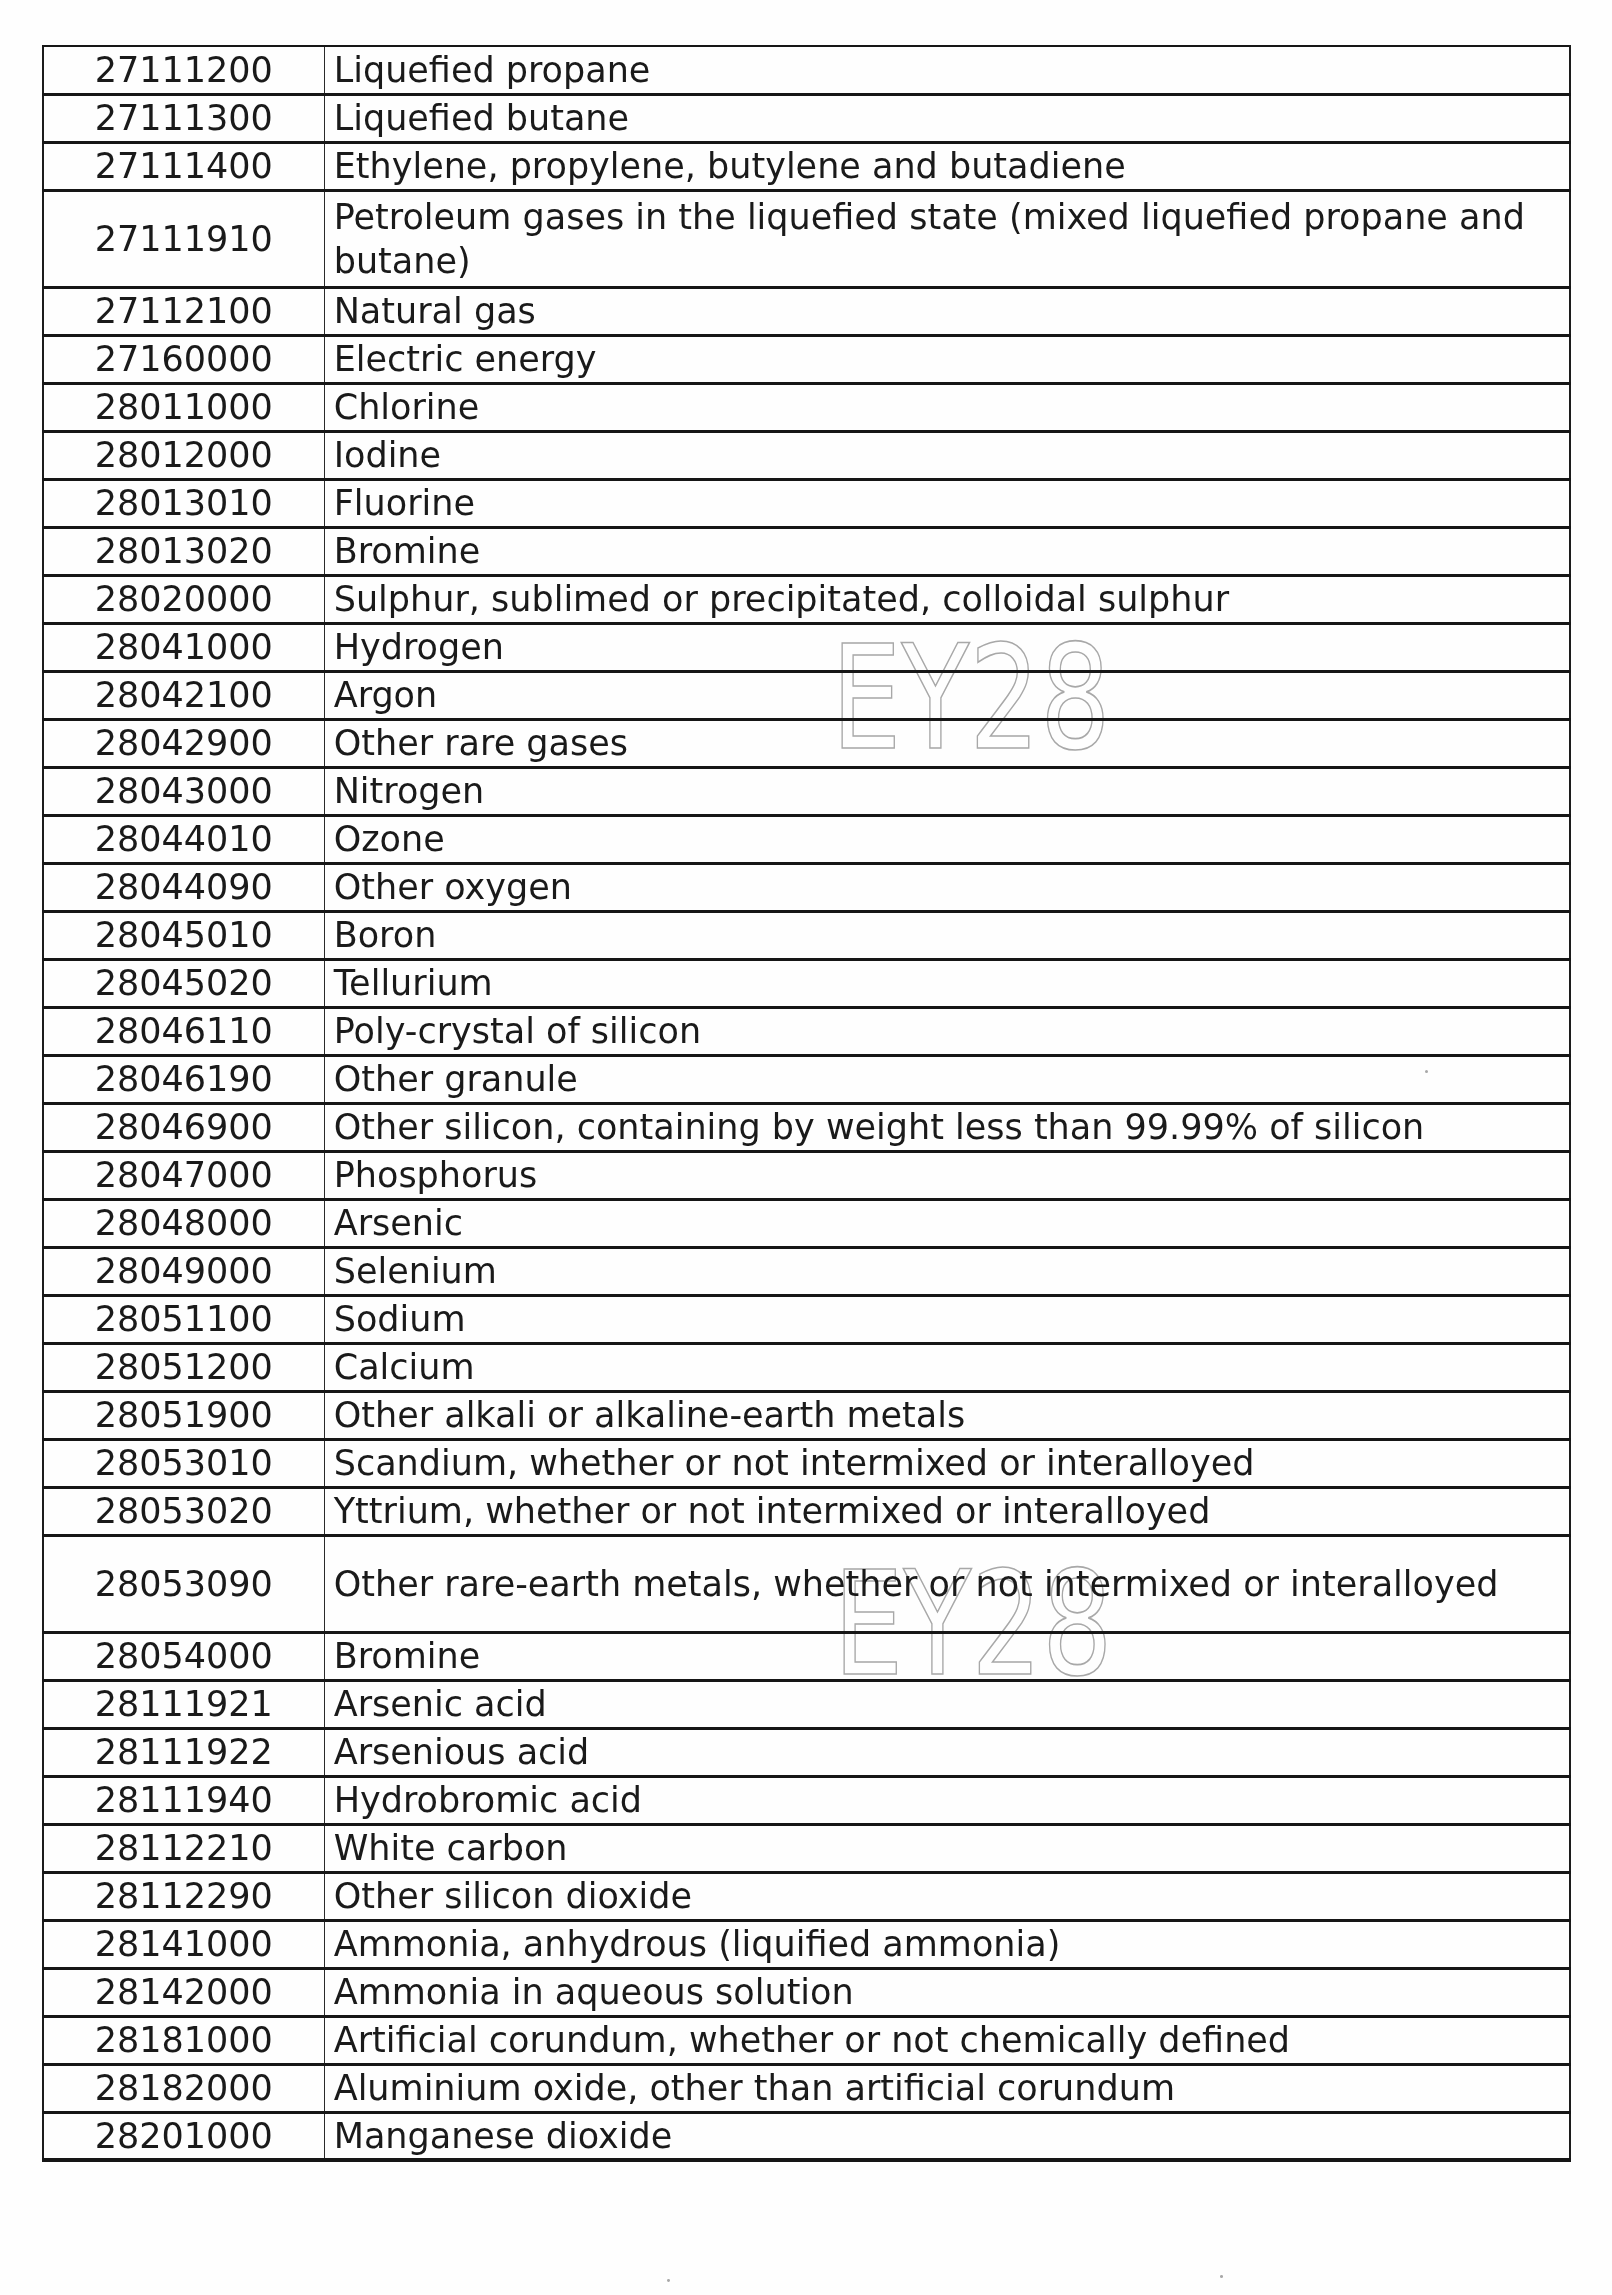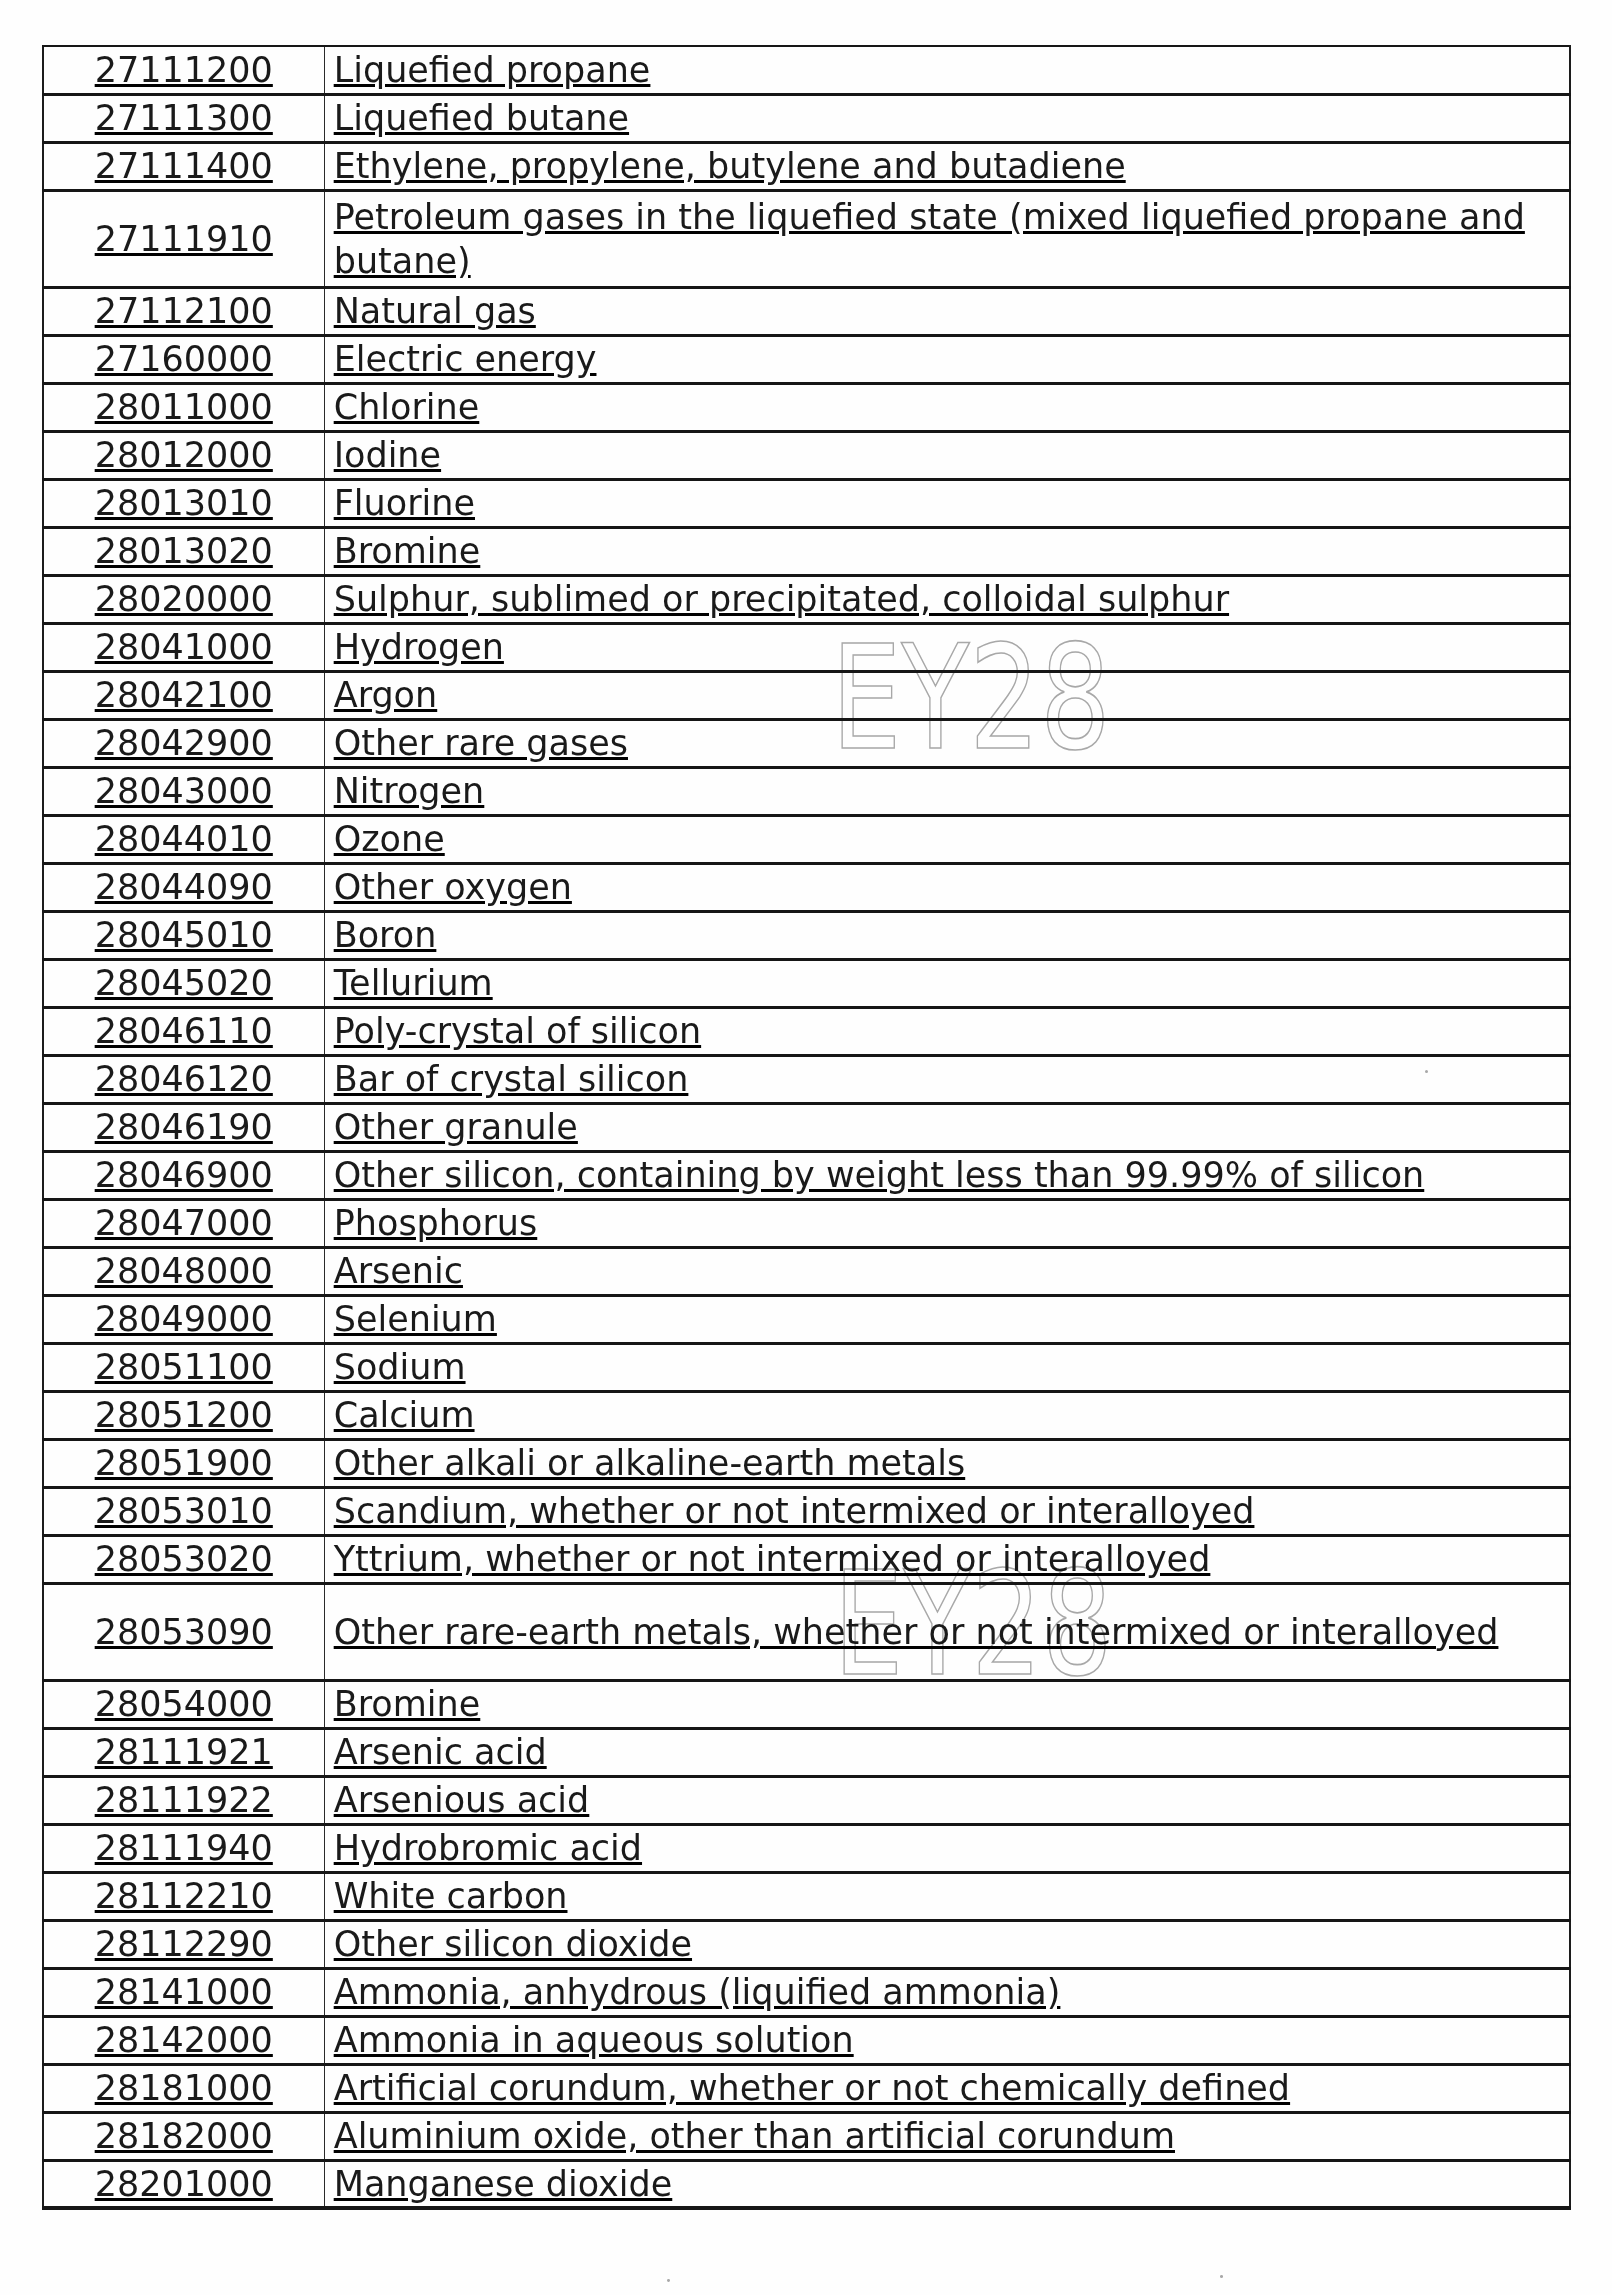--- a/index.html
+++ b/index.html
@@ -36,21 +36,20 @@
     table-layout: fixed;
     background: transparent;
     border-top: 2.9px solid #161616;
     border-bottom: 4px solid #161616;
     border-left: 2.3px solid #1c1c1c;
     border-right: 2.9px solid #1c1c1c;
   }
   table.hs-table tr {
     height: 48px;
     border-bottom: 3.4px solid #161616;
-    text-decoration: underline;
   }
   table.hs-table tr.tall {
     height: 97px;
   }
   table.hs-table td {
     vertical-align: middle;
     font-size: 35px;
     color: #1a1a1a;
     letter-spacing: 0;
   }
@@ -176,24 +175,20 @@
         </tr>
         <tr>
           <td class="code">28045020</td>
           <td class="desc">Tellurium</td>
         </tr>
         <tr>
           <td class="code">28046110</td>
           <td class="desc">Poly-crystal of silicon</td>
         </tr>
         <tr>
-          <td class="code">28046120</td>
-          <td class="desc">Bar of crystal silicon</td>
-        </tr>
-        <tr>
           <td class="code">28046190</td>
           <td class="desc">Other granule</td>
         </tr>
         <tr>
           <td class="code">28046900</td>
           <td class="desc">Other silicon, containing by weight less than 99.99% of silicon</td>
         </tr>
         <tr>
           <td class="code">28047000</td>
           <td class="desc">Phosphorus</td>

